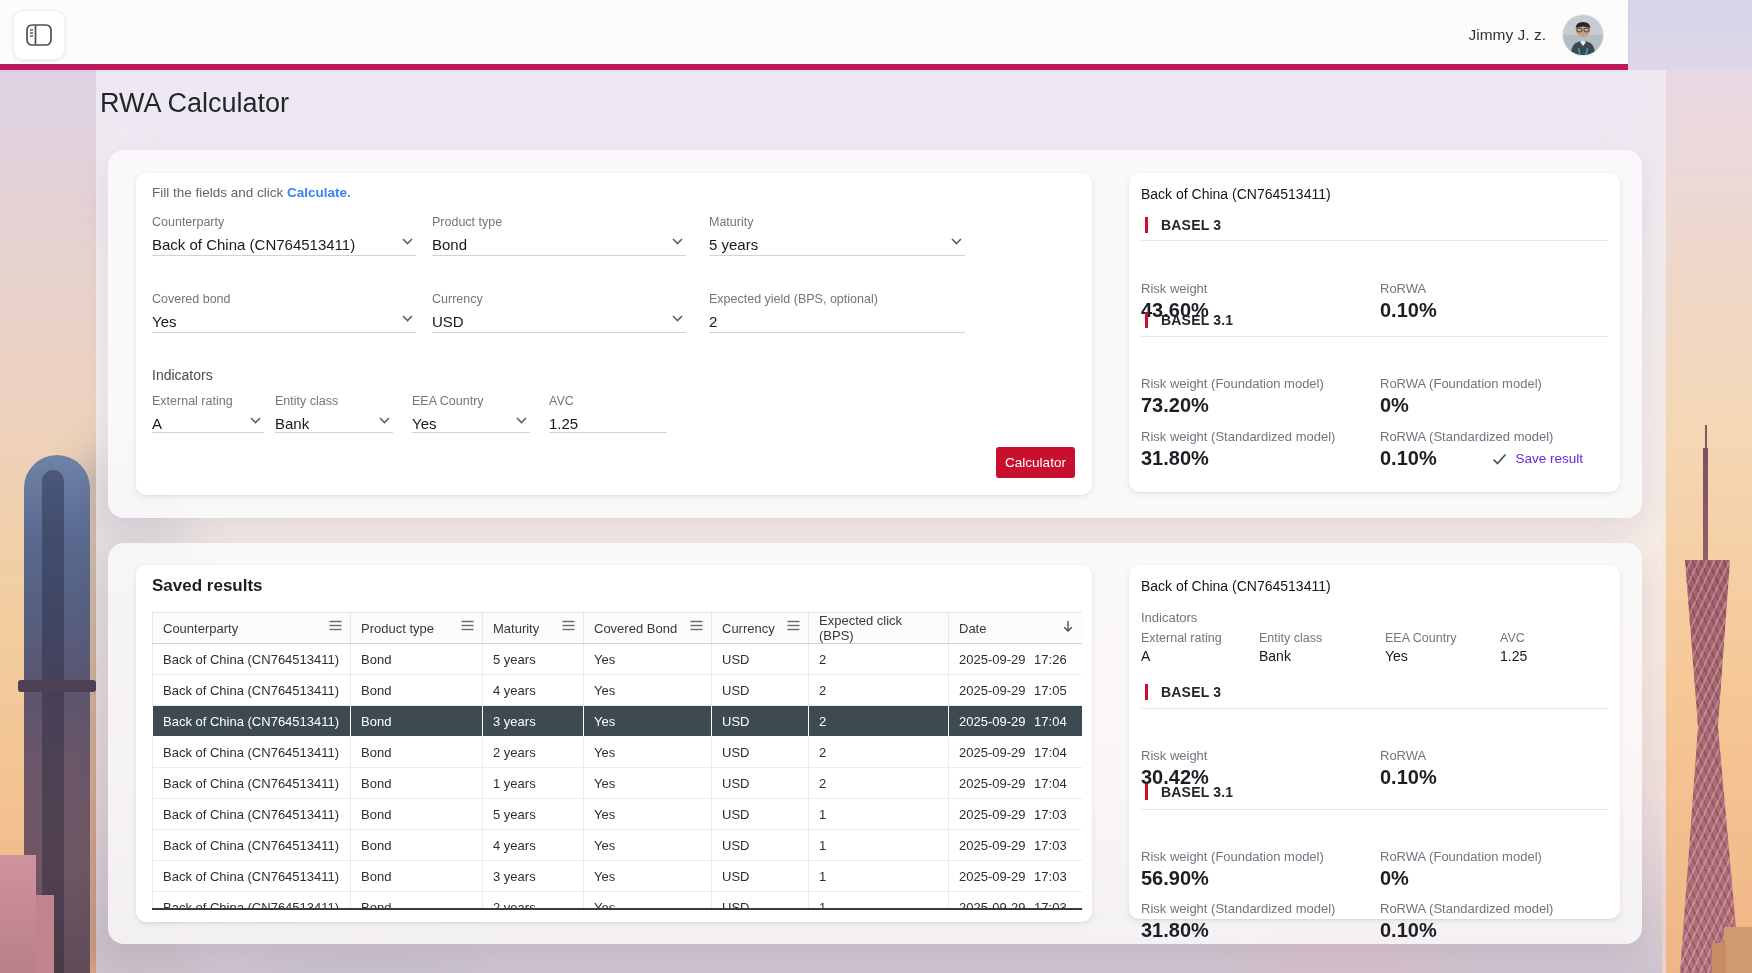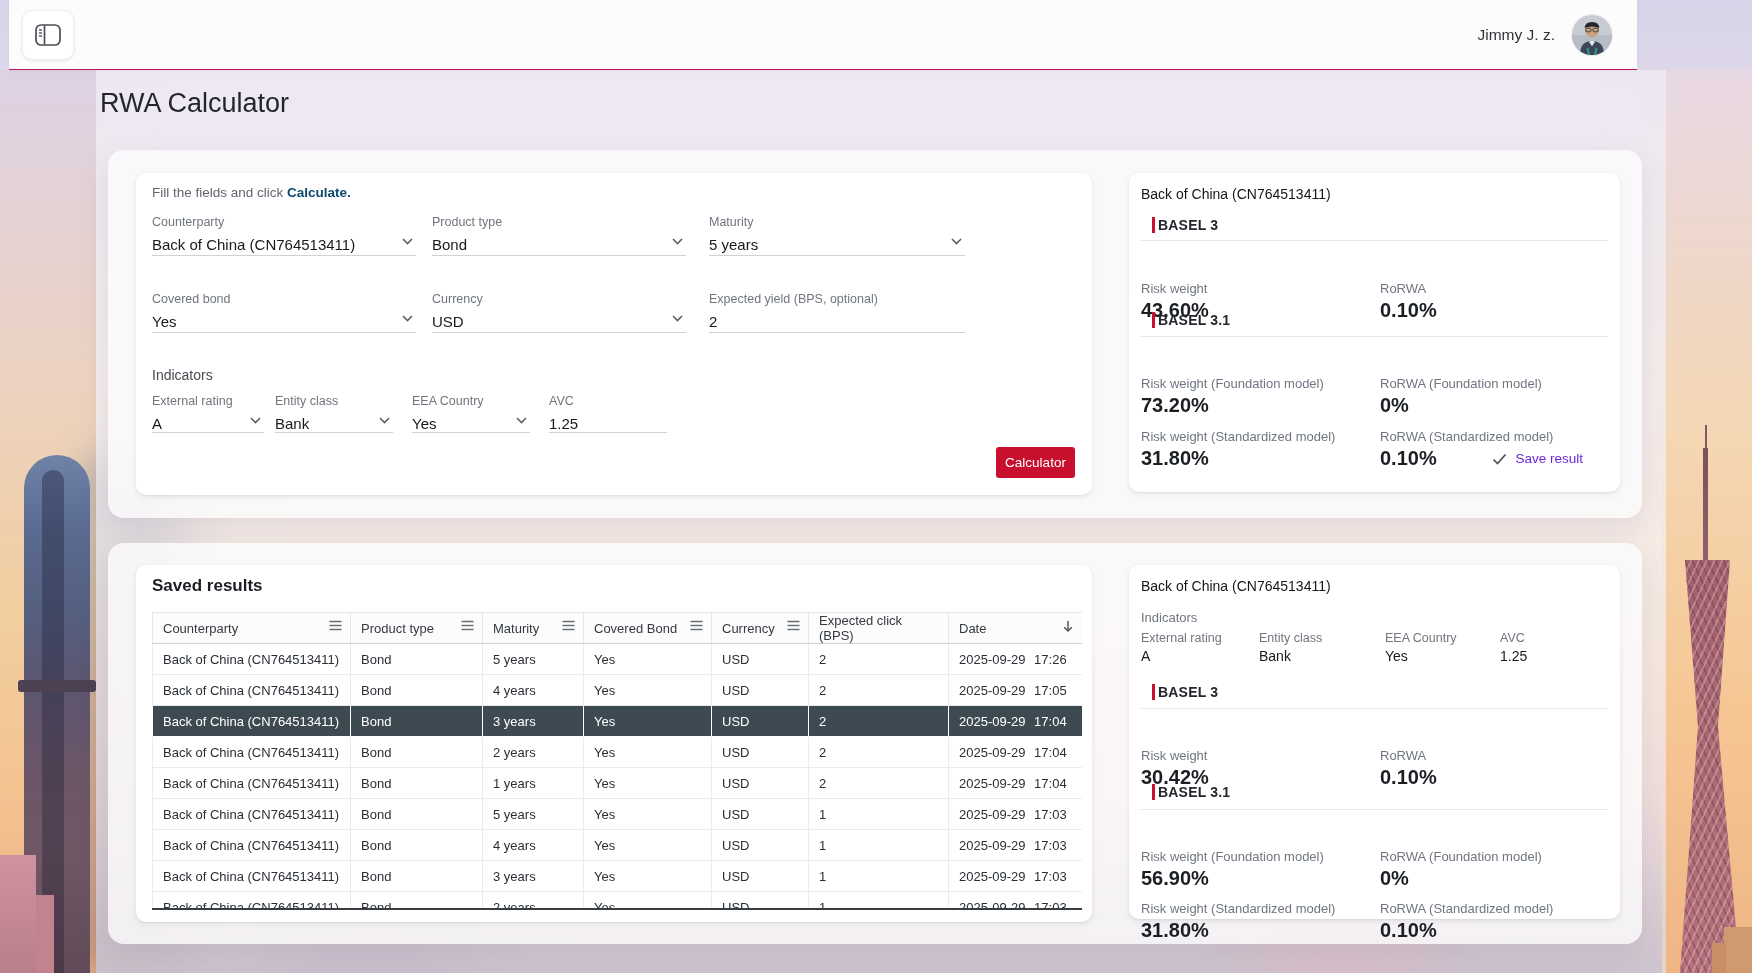--- a/index.html
+++ b/index.html
@@ -37,22 +37,22 @@
   .mini-bldg-r1 { position:absolute; right:0; bottom:0; width:28px; height:46px; background:#d09a70; }
   .mini-bldg-r2 { position:absolute; right:26px; bottom:0; width:14px; height:30px; background:#c98e66; }
   .blob { position:absolute; filter:blur(20px); opacity:.55; border-radius:50%; }
   .blob.b1 { left:260px; bottom:-10px; width:220px; height:60px; background:#7d6b8f; }
   .blob.b2 { left:1240px; bottom:-8px; width:200px; height:55px; background:#c06a7a; }
   .frost { position:absolute; left:96px; right:86px; top:70px; bottom:0;
     background:rgba(246,243,247,0.58);
     -webkit-backdrop-filter:blur(24px) saturate(1.05); backdrop-filter:blur(24px) saturate(1.05); }
 
   
-  .topbar { position:absolute; left:9px; top:0; width:1628px; height:70px; background:#fcfcfc;
-    border-bottom:1px solid #be185d; box-shadow:0 1px 3px rgba(0,0,0,.05); z-index:30; }
+  .topbar { position:absolute; left:0; top:0; width:1628px; height:70px; background:#fcfcfc;
+    border-bottom:6px solid #be185d; box-shadow:0 1px 3px rgba(0,0,0,.05); z-index:30; }
   .toggle-btn { position:absolute; left:13px; top:10px; width:52px; height:50px; background:#fff;
     border:1px solid #f0f0f0; border-radius:10px; box-shadow:0 1px 3px rgba(0,0,0,.10);
     display:flex; align-items:center; justify-content:center; cursor:pointer; }
   .username { position:absolute; right:82px; top:26px; font-size:15.5px; color:#2f3338; }
   .avatar { position:absolute; right:25px; top:15px; width:40px; height:40px; border-radius:50%;
     overflow:hidden; box-shadow:0 0 0 1px rgba(0,0,0,.08); cursor:pointer; }
 
   
   .page-title { position:absolute; left:100px; top:88px; font-size:27px; font-weight:500; color:#23272c; z-index:10; }
   .outer-card { position:absolute; left:108px; width:1534px; border-radius:16px;
@@ -61,21 +61,21 @@
   .outer-card.bottom { top:543px; height:401px; }
   .card { position:absolute; background:#fff; border-radius:10px;
     box-shadow:0 1px 2px rgba(16,24,40,.06),0 2px 6px rgba(16,24,40,.08); z-index:6; }
   .form-card    { left:136px; top:173px; width:956px; height:322px; }
   .results-card { left:1129px; top:173px; width:491px; height:319px; }
   .table-card   { left:136px; top:565px; width:956px; height:357px; overflow:hidden; }
   .details-card { left:1129px; top:565px; width:491px; height:354px; }
 
   
   .instruction { position:absolute; left:16px; top:12px; font-size:13.5px; color:#5f6670; }
-  .instruction b { color:#0c4a6e; font-weight:700; }
+  .instruction b { color:#3b82f6; font-weight:700; }
   .field { position:absolute; height:41px; border-bottom:1px solid #ced3d9; cursor:pointer; }
   .field .flabel { font-size:12.5px; color:#70767e; line-height:15px; display:block; }
   .field .fvalue { font-size:15px; color:#16191d; line-height:21px; margin-top:4px; display:block;
     white-space:nowrap; overflow:hidden; }
   .field .chev { position:absolute; right:3px; top:23px; }
   .r1 { top:42px; } .r2 { top:119px; }
   .c1 { left:16px;  width:264px; }
   .c2 { left:296px; width:254px; }
   .c3 { left:573px; width:256px; }
   .ind-title { position:absolute; left:16px; top:194px; font-size:14px; color:#474d55; }
@@ -83,21 +83,21 @@
   .i1 { left:16px;  width:112px; }
   .i2 { left:139px; width:118px; }
   .i3 { left:276px; width:118px; }
   .i4 { left:413px; width:118px; cursor:text; }
   .calc-btn { position:absolute; left:860px; top:274px; width:79px; height:31px; border:none;
     border-radius:3px; background:var(--accent,#c8102e); color:#fff; font-size:13.5px;
     font-family:"Liberation Sans",sans-serif; cursor:pointer; }
 
   
   .panel-title { position:absolute; left:12px; top:13px; font-size:14px; color:#14171a; }
-  .sec-hdr { position:absolute; left:23px; display:flex; align-items:center; gap:3px; }
+  .sec-hdr { position:absolute; left:16px; display:flex; align-items:center; gap:13px; }
   .sec-hdr .bar { width:3px; height:16px; background:var(--accent,#c8102e); }
   .sec-hdr .sec-name { font-size:14px; font-weight:700; color:#23272d; letter-spacing:.2px; }
   .divider { position:absolute; left:12px; right:12px; height:1px; background:#e5e6e9; }
   .metric { position:absolute; width:230px;margin-top:32px; }
   .metric .mlabel { font-size:13px; color:#6f7680; display:block; }
   .metric .mvalue { font-size:20px; font-weight:700; color:#1b1f24; display:block; margin-top:3px; }
   .mcol1 { left:12px; } .mcol2 { left:251px; }
   .save-btn { position:absolute; right:37px; top:278px; display:flex; align-items:center; gap:8px;
     font-size:13.5px; color:#6d28d9; cursor:pointer; background:none; border:none;
     font-family:"Liberation Sans",sans-serif; }

